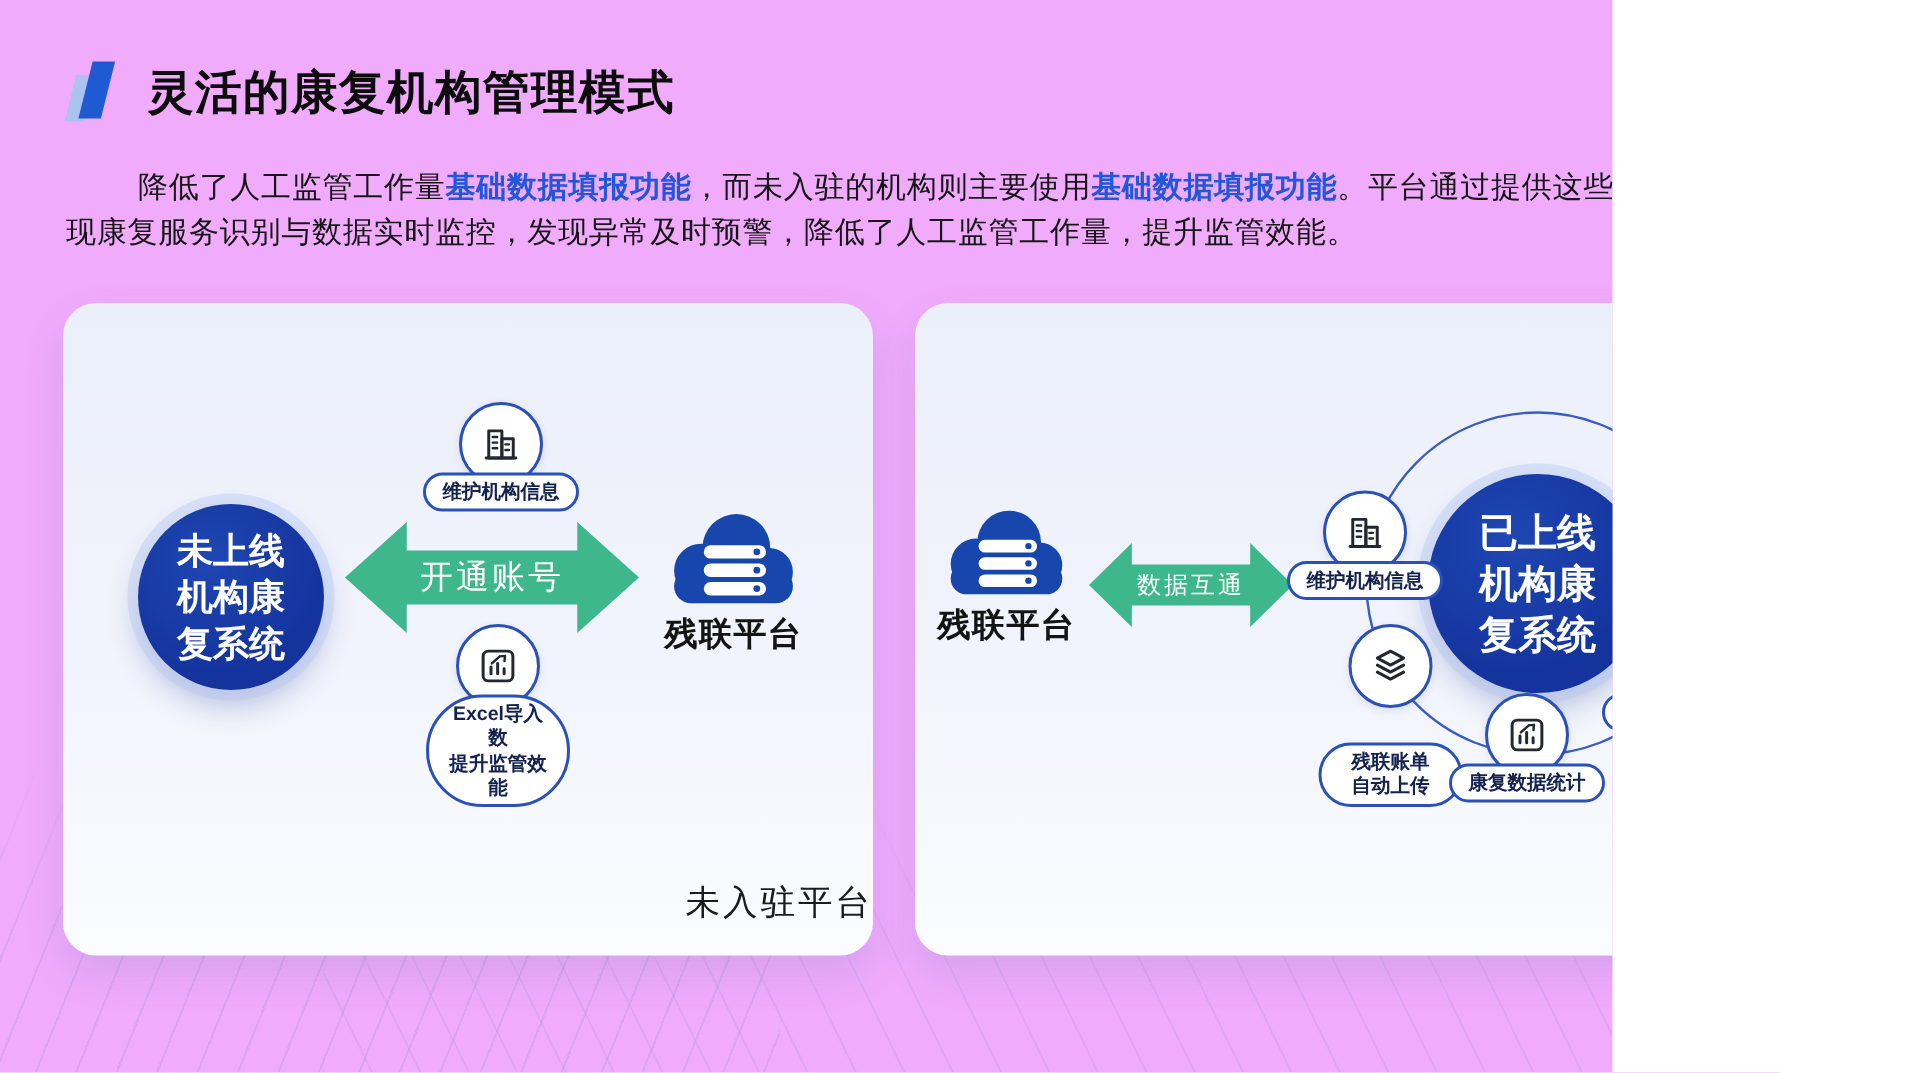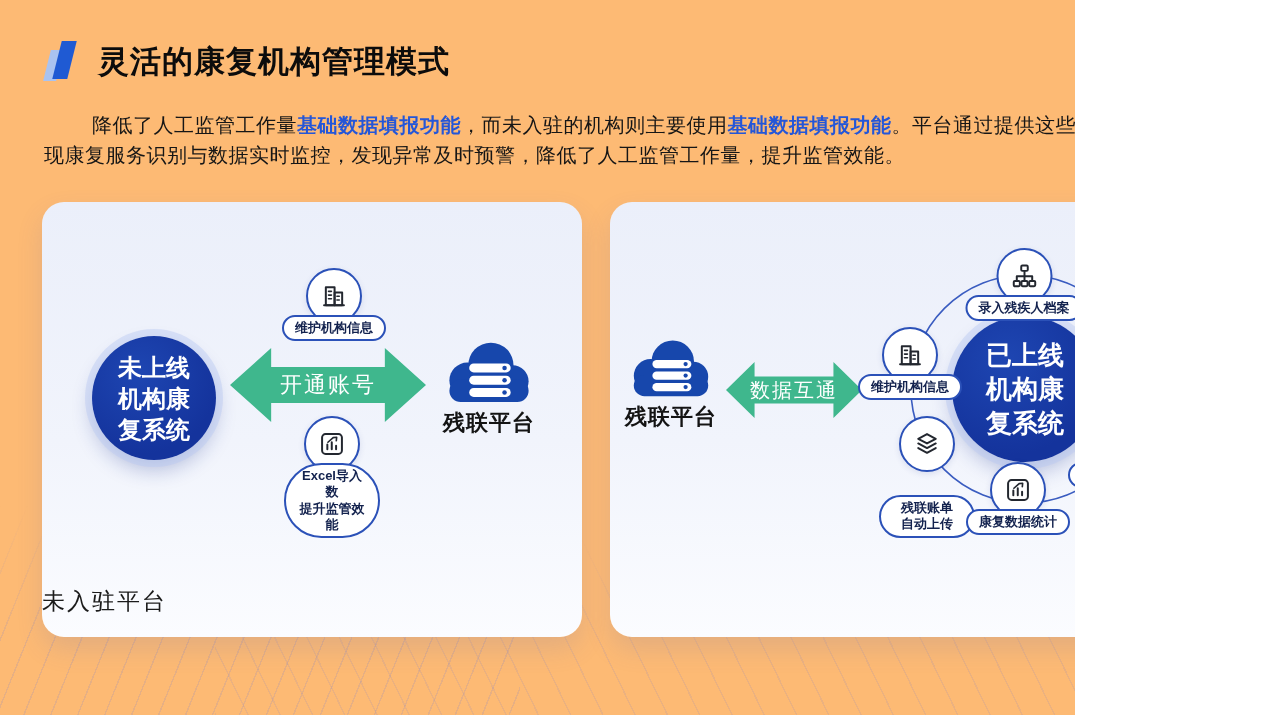--- a/index.html
+++ b/index.html
@@ -1,17 +1,17 @@
 <!DOCTYPE html>
 <html><head>
 <meta charset="utf-8">
 <style>
   html,body{margin:0;padding:0;}
   body{width:1279px;height:715px;background:#ffffff;font-family:"Liberation Sans",sans-serif;overflow:hidden;}
-  .stage{position:relative;width:1075px;height:715px;background:#fdba74;overflow:hidden;}
+  .stage{position:relative;width:1075px;height:715px;background:#f0abfc;overflow:hidden;}
 
   
   .deco{position:absolute;pointer-events:none;z-index:0;}
   .deco-bl{left:0;bottom:0;width:520px;height:210px;
     background:repeating-linear-gradient(112deg, rgba(128,130,204,0.18) 0 1.4px, transparent 1.4px 25px);
     -webkit-mask-image:linear-gradient(to top, #000 35%, transparent 100%);
     mask-image:linear-gradient(to top, #000 35%, transparent 100%);}
   .deco-br{right:0;bottom:0;width:860px;height:180px;
     background:repeating-linear-gradient(64deg, rgba(128,130,204,0.14) 0 1.4px, transparent 1.4px 29px);
     -webkit-mask-image:linear-gradient(to top, #000 30%, transparent 100%);
@@ -28,40 +28,40 @@
   .intro{position:absolute;left:44px;top:110px;width:1176px;font-size:20px;line-height:1.5;
     color:#161616;text-indent:2.4em;z-index:3;letter-spacing:0.5px;}
   .intro .hl{color:#2456d8;font-weight:700;}
 
   
   .card{position:absolute;top:202px;height:435px;border-radius:22px;z-index:2;
     background:linear-gradient(180deg,#ebeffa 0%,#f1f4fc 55%,#fbfcff 100%);
     box-shadow:0 12px 26px rgba(96,104,182,0.16);}
   .card-left{left:42px;width:540px;}
   .card-right{left:610px;width:600px;}
-  .card-caption{position:absolute;left:0;bottom:20px;width:100%;text-align:left;
+  .card-caption{position:absolute;left:0;bottom:20px;width:100%;text-align:right;
     font-size:23px;font-weight:500;color:#1b1b1b;letter-spacing:2px;}
 
   
   .main-circle{position:absolute;border-radius:50%;color:#ffffff;font-weight:700;text-align:center;
     display:flex;flex-direction:column;justify-content:center;align-items:center;
     background:radial-gradient(circle at 38% 30%, #1e46b2 0%, #14339c 70%);
     box-shadow:0 0 0 7px rgba(186,201,242,0.45), 0 10px 20px rgba(22,48,140,0.28);z-index:4;}
   .mc-left{left:50px;top:134px;width:124px;height:124px;font-size:24px;line-height:31px;}
   .mc-right{left:342px;top:114px;width:146px;height:146px;font-size:26px;line-height:34px;}
 
   
   .arrow-wrap{position:absolute;z-index:3;}
   .arrow-wrap svg{position:absolute;inset:0;width:100%;height:100%;}
   .arrow-label{position:absolute;inset:0;display:flex;align-items:center;justify-content:center;
     color:#ffffff;font-weight:400;letter-spacing:2px;}
   .aw-left{left:188px;top:146px;width:196px;height:74px;}
   .aw-left .arrow-label{font-size:22px;}
   .aw-right{left:116px;top:160px;width:136px;height:56px;}
-  .aw-right .arrow-label{font-size:20px;}
+  .aw-right .arrow-label{font-size:16px;}
 
   
   .cloud-wrap{position:absolute;width:110px;text-align:center;z-index:3;}
   .cloud-wrap svg{display:block;margin:0 auto;}
   .cloud-label{margin-top:4px;font-size:22px;font-weight:700;color:#141414;letter-spacing:1px;text-align:center;}
   .cw-left{left:392px;top:136px;}
   .cw-right{left:6px;top:134px;}
 
   
   .ring-svg{position:absolute;left:0;top:0;width:600px;height:435px;z-index:1;}
@@ -191,32 +191,20 @@
       </svg>
       <span class="arrow-label">数据互通</span>
     </div>
 
     <div class="main-circle mc-right">
       <div>已上线</div>
       <div>机构康</div>
       <div>复系统</div>
     </div>
 
-    <div class="sat" style="left:414px;top:46px;">
-      <div class="sat-circle">
-        <svg viewBox="0 0 24 24">
-            <rect x="9.2" y="3" width="5.6" height="4.6" rx="1"></rect>
-            <rect x="2.8" y="16.2" width="5.2" height="4.6" rx="1"></rect>
-            <rect x="9.4" y="16.2" width="5.2" height="4.6" rx="1"></rect>
-            <rect x="16" y="16.2" width="5.2" height="4.6" rx="1"></rect>
-            <path d="M12 7.6v4.6M5.4 16.2v-4h13.2v4M12 12.2v4"></path>
-          </svg>
-      </div>
-      <div class="sat-pill">录入残疾人档案</div>
-    </div>
 
     <div class="sat" style="left:300px;top:125px;">
       <div class="sat-circle">
         <svg viewBox="0 0 24 24">
             <rect x="5" y="4.5" width="7.5" height="15.5"></rect>
             <rect x="12.5" y="9" width="6.5" height="11"></rect>
             <path d="M7.3 8h2.5M7.3 11.2h2.5M7.3 14.4h2.5M14.5 12.2h2M14.5 15.4h2" stroke-width="1.4"></path>
             <path d="M3.5 20h17"></path>
           </svg>
       </div>

